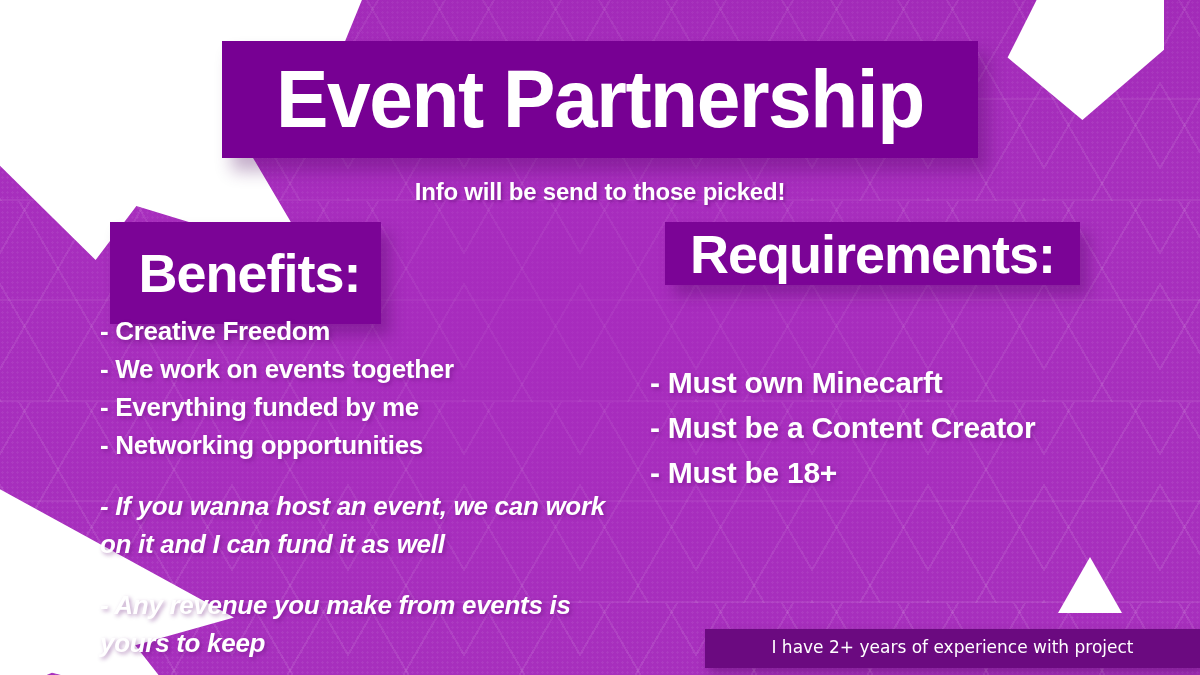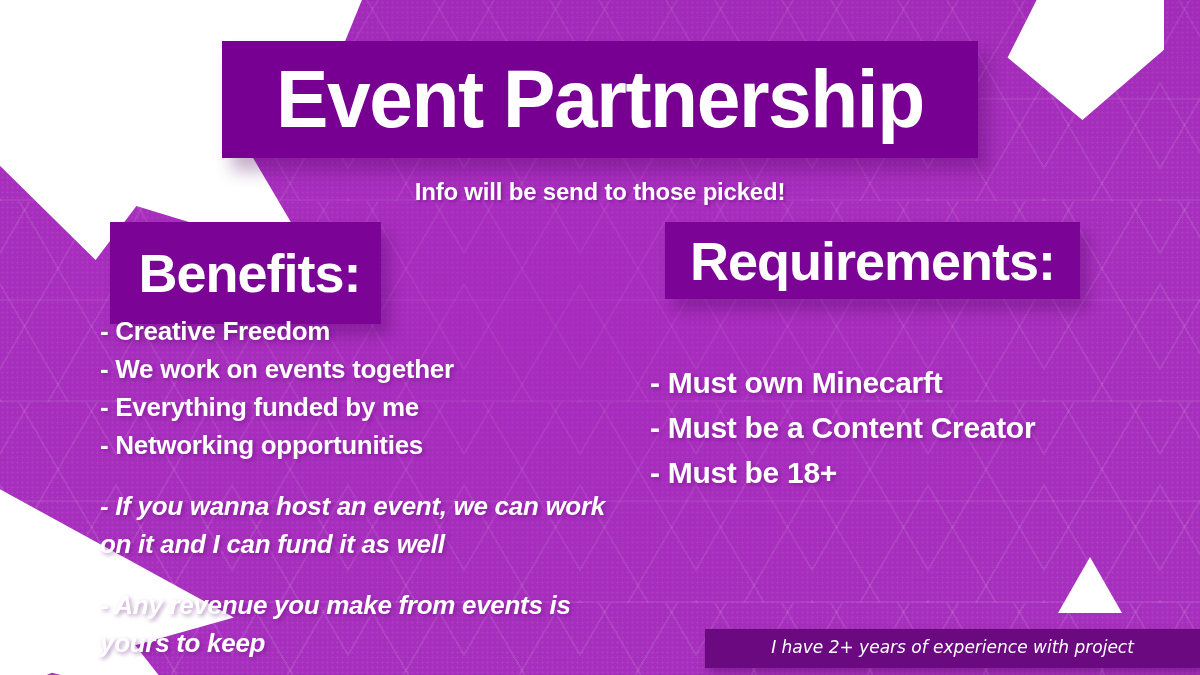--- a/index.html
+++ b/index.html
@@ -124,21 +124,21 @@
   }
   .chip-text {
     color: #ffffff;
     font-size: 54px;
     font-weight: bold;
     line-height: 1;
     white-space: nowrap;
     letter-spacing: -1px;
   }
   #chip-benefits { left: 110px; top: 222px; width: 263px; height: 102px; padding-left: 8px; }
-  #chip-requirements { left: 665px; top: 222px; width: 415px; height: 77px; }
+  #chip-requirements { left: 665px; top: 222px; width: 415px; height: 63px; }
 
   
   .list {
     position: absolute;
     color: #ffffff;
     font-weight: bold;
     text-shadow: 2px 2px 4px rgba(90,5,110,0.4);
   }
   #benefits-list {
     left: 100px; top: 312px; width: 510px;
@@ -167,21 +167,20 @@
     padding: 7px 12px 9px 12px;
     box-sizing: border-box;
     text-align: center;
   }
   .footer-line {
     color: #ffffff;
     font-family: "DejaVu Sans", sans-serif;
     font-size: 17px;
     line-height: 23px;
     white-space: nowrap;
-    font-style: italic;
   }
 </style>
 </head>
 <body>
 
 <div id="poster">
 
   <div class="bg-base"></div>
   <div class="bg-hex"></div>
   <div class="bg-dots"></div>

